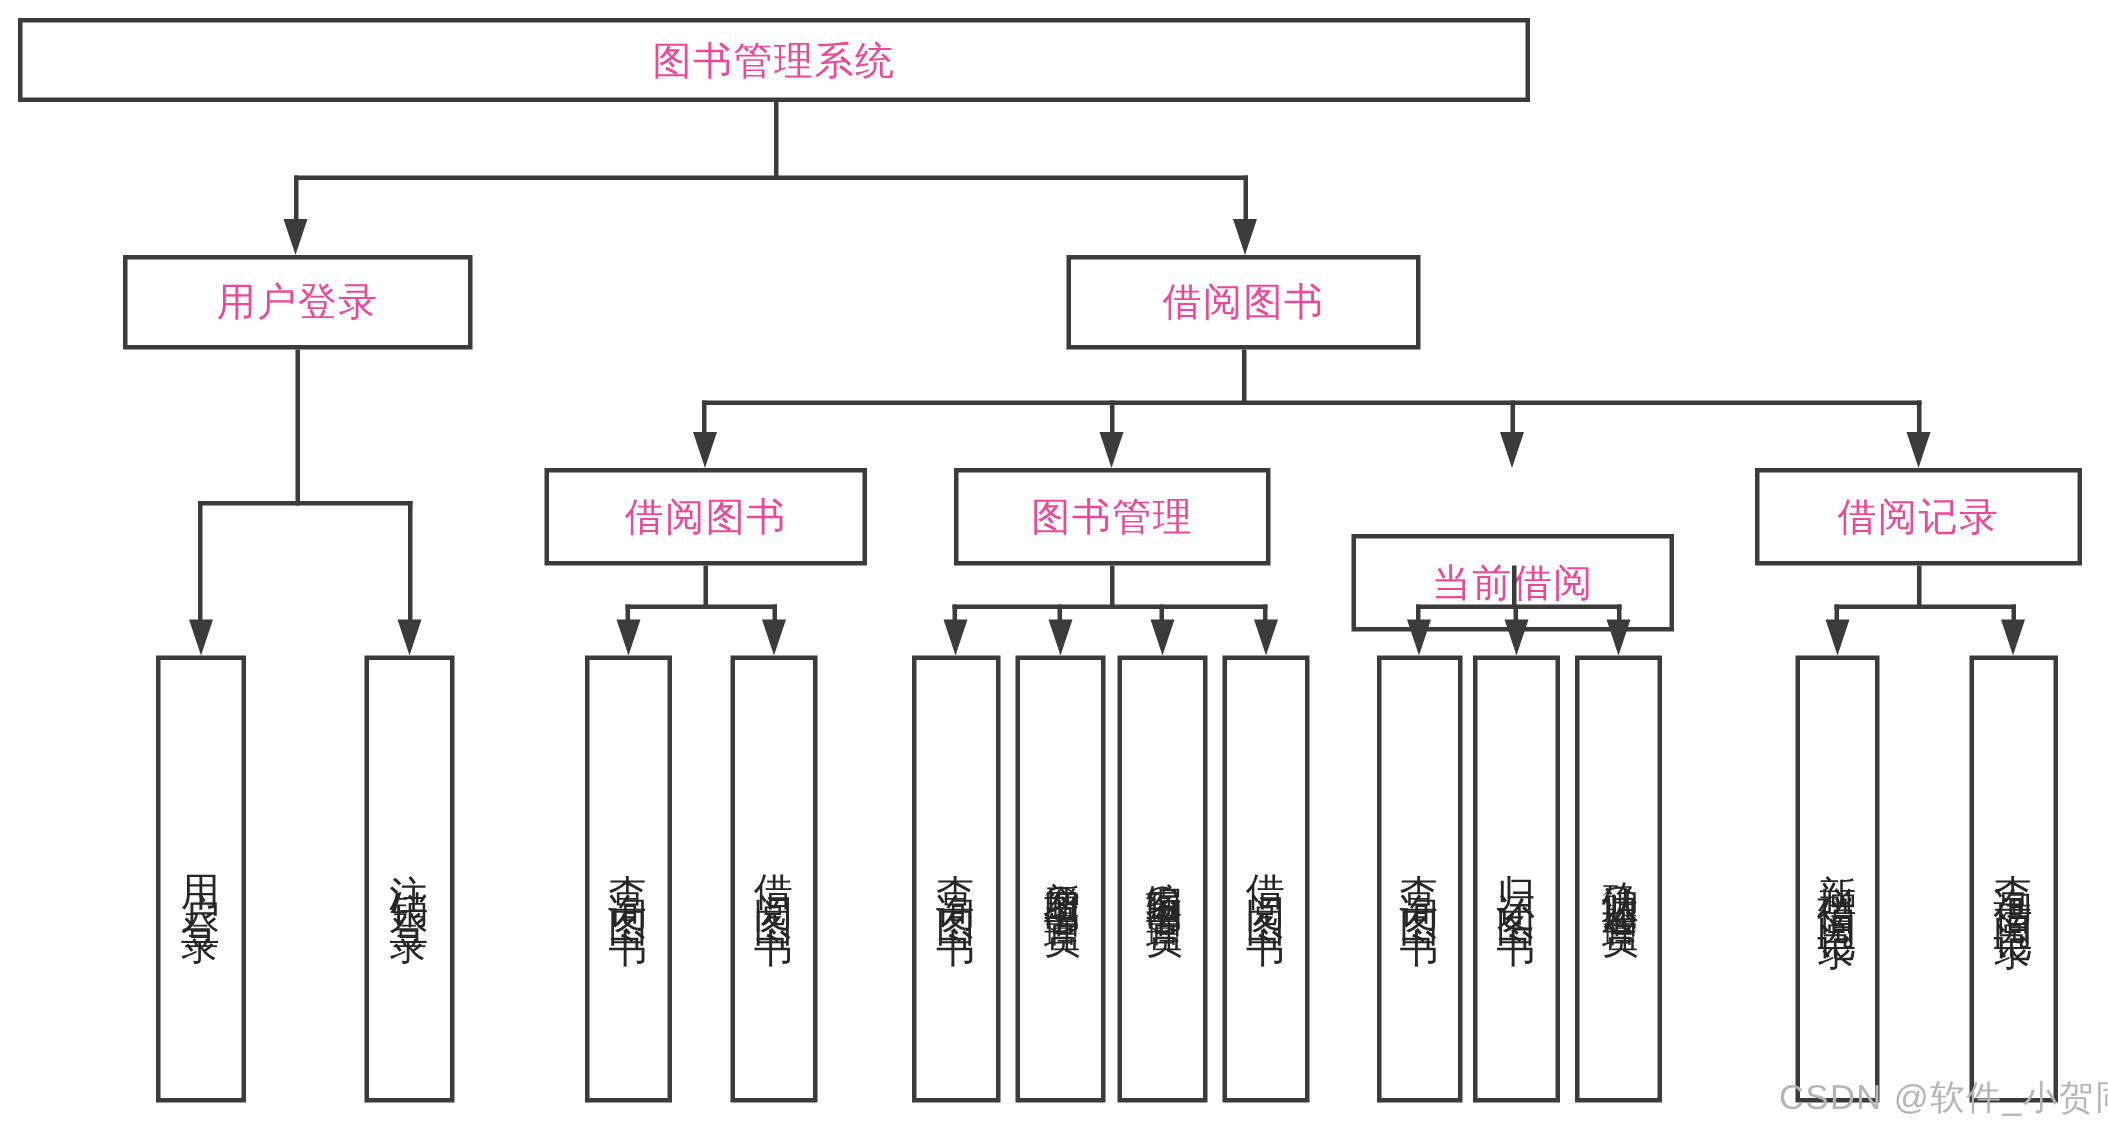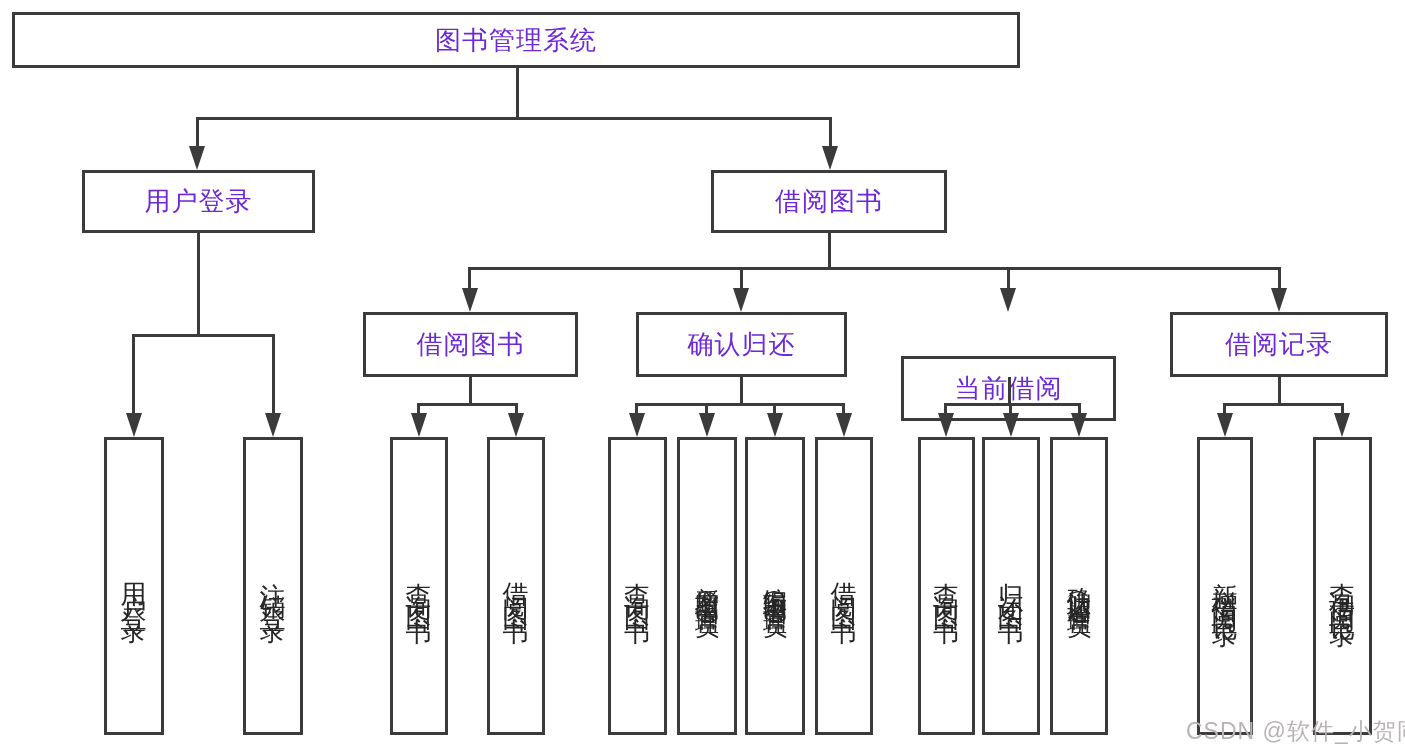--- a/index.html
+++ b/index.html
@@ -6,21 +6,21 @@
   body{
     width:1405px;height:747px;position:relative;background:#ffffff;
     font-family:"Liberation Sans","DejaVu Sans",sans-serif;
     overflow:hidden;
   }
   .canvas{position:absolute;left:0;top:0;width:1405px;height:747px;}
   
   .box{
     position:absolute;border:3px solid #3b3b3b;background:#ffffff;
     display:flex;align-items:center;justify-content:center;
-    font-size:26px;color:#6d28d9;box-sizing:border-box;
+    font-size:26px;color:#ec4899;box-sizing:border-box;
     letter-spacing:1px;white-space:nowrap;
   }
   .vbox{
     position:absolute;top:437px;height:298px;border:3px solid #3b3b3b;
     background:#ffffff;display:flex;align-items:center;justify-content:center;
     box-sizing:border-box;
   }
   .vtext{
     writing-mode:vertical-rl;text-orientation:upright;
     font-size:26px;color:#262626;letter-spacing:12px;line-height:1;
@@ -78,21 +78,21 @@
   <div class="arrow" style="left:733px;top:288px;"></div>
   <div class="vl" style="left:1007px;top:267px;height:25px;"></div>
   <div class="arrow" style="left:1000px;top:288px;"></div>
   <div class="vl" style="left:1278px;top:267px;height:25px;"></div>
   <div class="arrow" style="left:1271px;top:288px;"></div>
 
   <div class="box" style="left:363px;top:312px;width:215px;height:65px;">
     <span>借阅图书</span>
   </div>
   <div class="box" style="left:636px;top:312px;width:211px;height:65px;">
-    <span>确认归还</span>
+    <span>图书管理</span>
   </div>
   <div class="box" style="left:901px;top:312px;width:215px;height:65px;margin-top:44px;">
     <span>当前借阅</span>
   </div>
   <div class="box" style="left:1170px;top:312px;width:218px;height:65px;">
     <span>借阅记录</span>
   </div>
 
   <div class="vl" style="left:469px;top:377px;height:29px;"></div>
   <div class="hl" style="left:417px;top:403px;width:101px;"></div>

